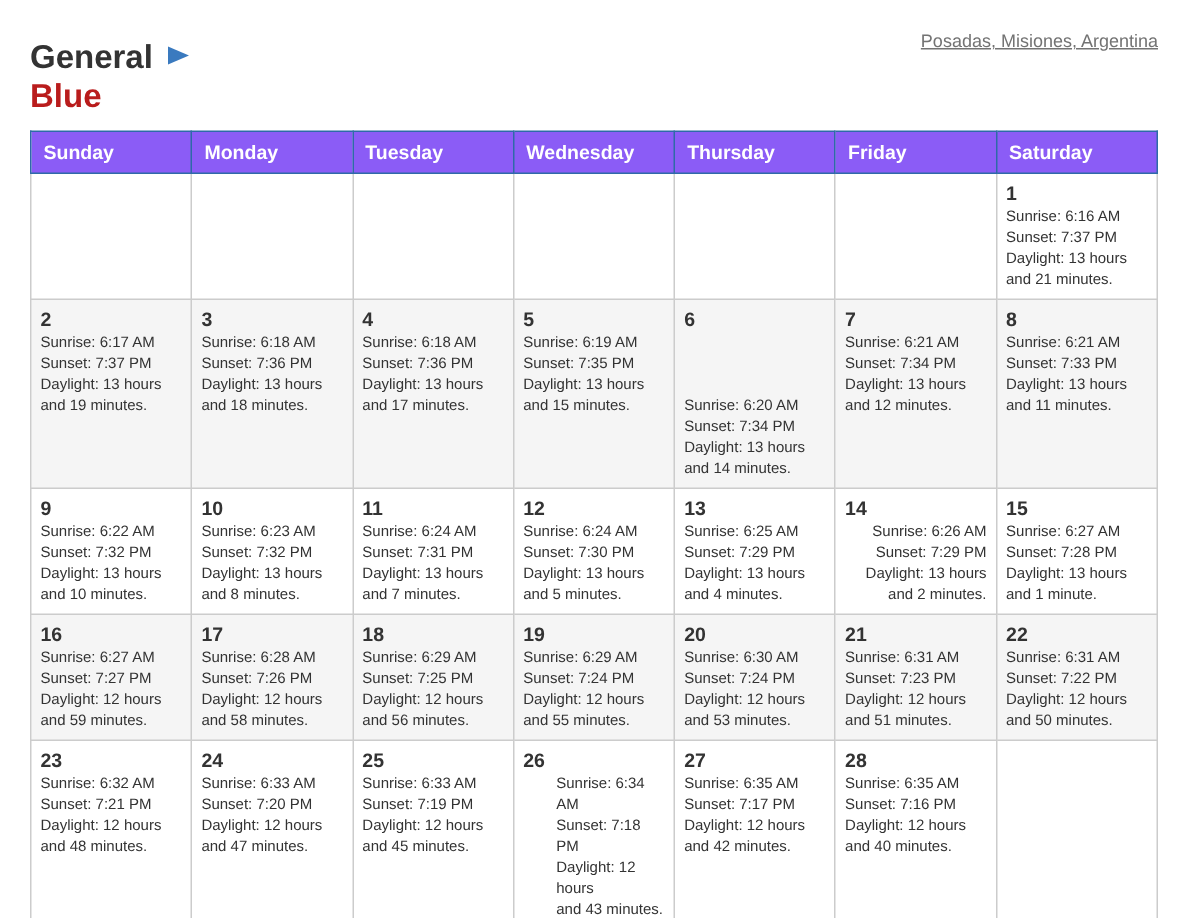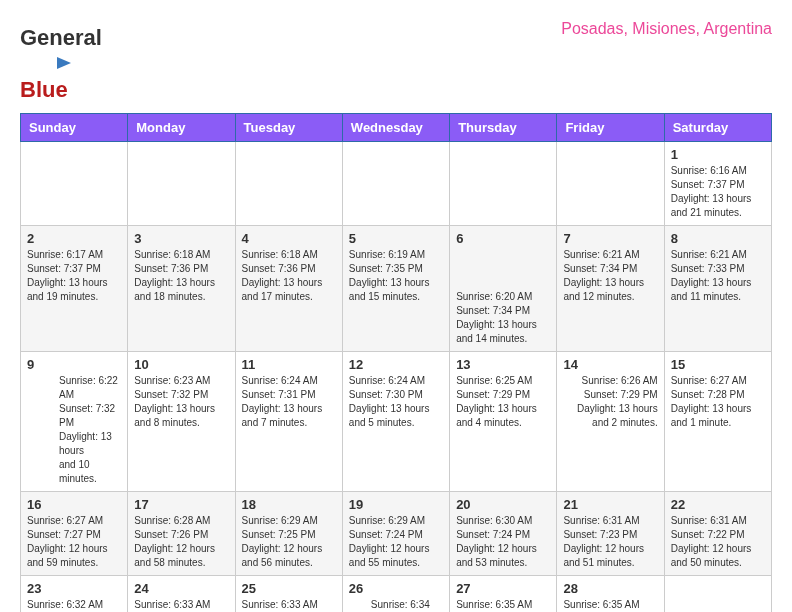--- a/index.html
+++ b/index.html
@@ -26,22 +26,23 @@
     .title-block {
       text-align: right;
     }
     .month-title {
       font-size: 36px;
       font-weight: bold;
       color: #333;
       line-height: 1.1;
     }
     .subtitle {
-      font-size: 16px;
-      color: #ec4899;
+      font-size: 12px;
+      color: #737373;
+      text-decoration: underline;
     }
     .calendar {
       width: 100%;
       border-collapse: collapse;
       border: 1px solid #ccc;
     }
     .calendar th {
       background-color: #8b5cf6;
       color: #fff;
       text-align: left;
@@ -77,21 +78,21 @@
     .empty-cell {
       background: #fff !important;
     }
   </style>
 </head>
 <body>
 
 <div class="header">
   <div class="logo">
     <div>
-      <div style="display:flex; align-items:center;flex-direction:column;">
+      <div style="display:flex; align-items:center;">
         <span class="logo-general" style="font-size:22px;font-weight:bold;">General</span>
         <svg width="26" height="26" viewBox="0 0 26 26" style="margin-left:2px;">
           <polygon points="8,6 22,12 8,18" fill="#3a7abf"></polygon>
         </svg>
       </div>
       <span class="logo-blue" style="font-size:22px;font-weight:bold;color:#b91c1c;">Blue</span>
     </div>
   </div>
   <div class="title-block">
     <div class="subtitle">Posadas, Misiones, Argentina</div>
@@ -173,21 +174,21 @@
           <span class="day-number">8</span>
           <div class="day-info" style="white-space: pre-line;">Sunrise: 6:21 AM
 Sunset: 7:33 PM
 Daylight: 13 hours
 and 11 minutes.</div>
         </td>
       </tr>
       <tr>
         <td>
           <span class="day-number">9</span>
-          <div class="day-info" style="white-space: pre-line; margin-left: 32px;">Sunrise: 6:22 AM
+          <div class="day-info" style="white-space: pre-line;">Sunrise: 6:22 AM
 Sunset: 7:32 PM
 Daylight: 13 hours
 and 10 minutes.</div>
         </td>
         <td>
           <span class="day-number">10</span>
           <div class="day-info" style="white-space: pre-line;">Sunrise: 6:23 AM
 Sunset: 7:32 PM
 Daylight: 13 hours
 and 8 minutes.</div>

